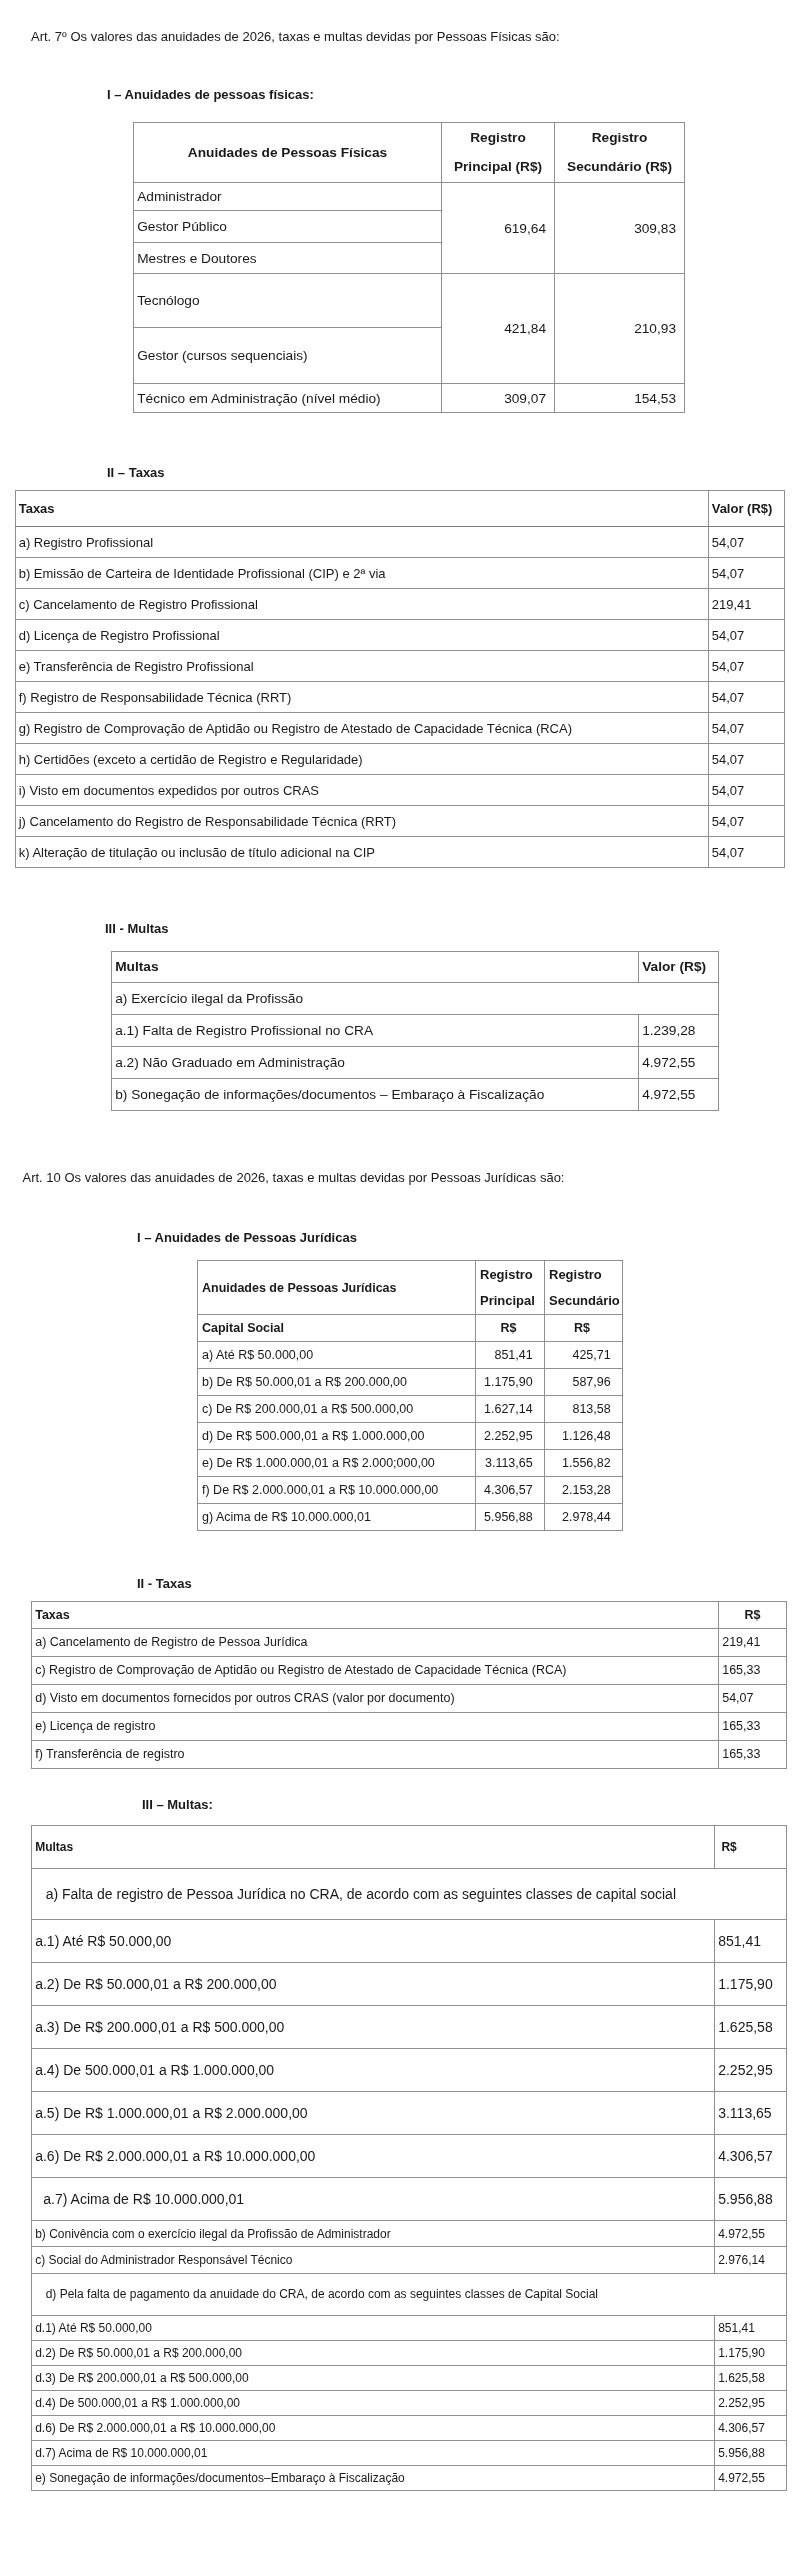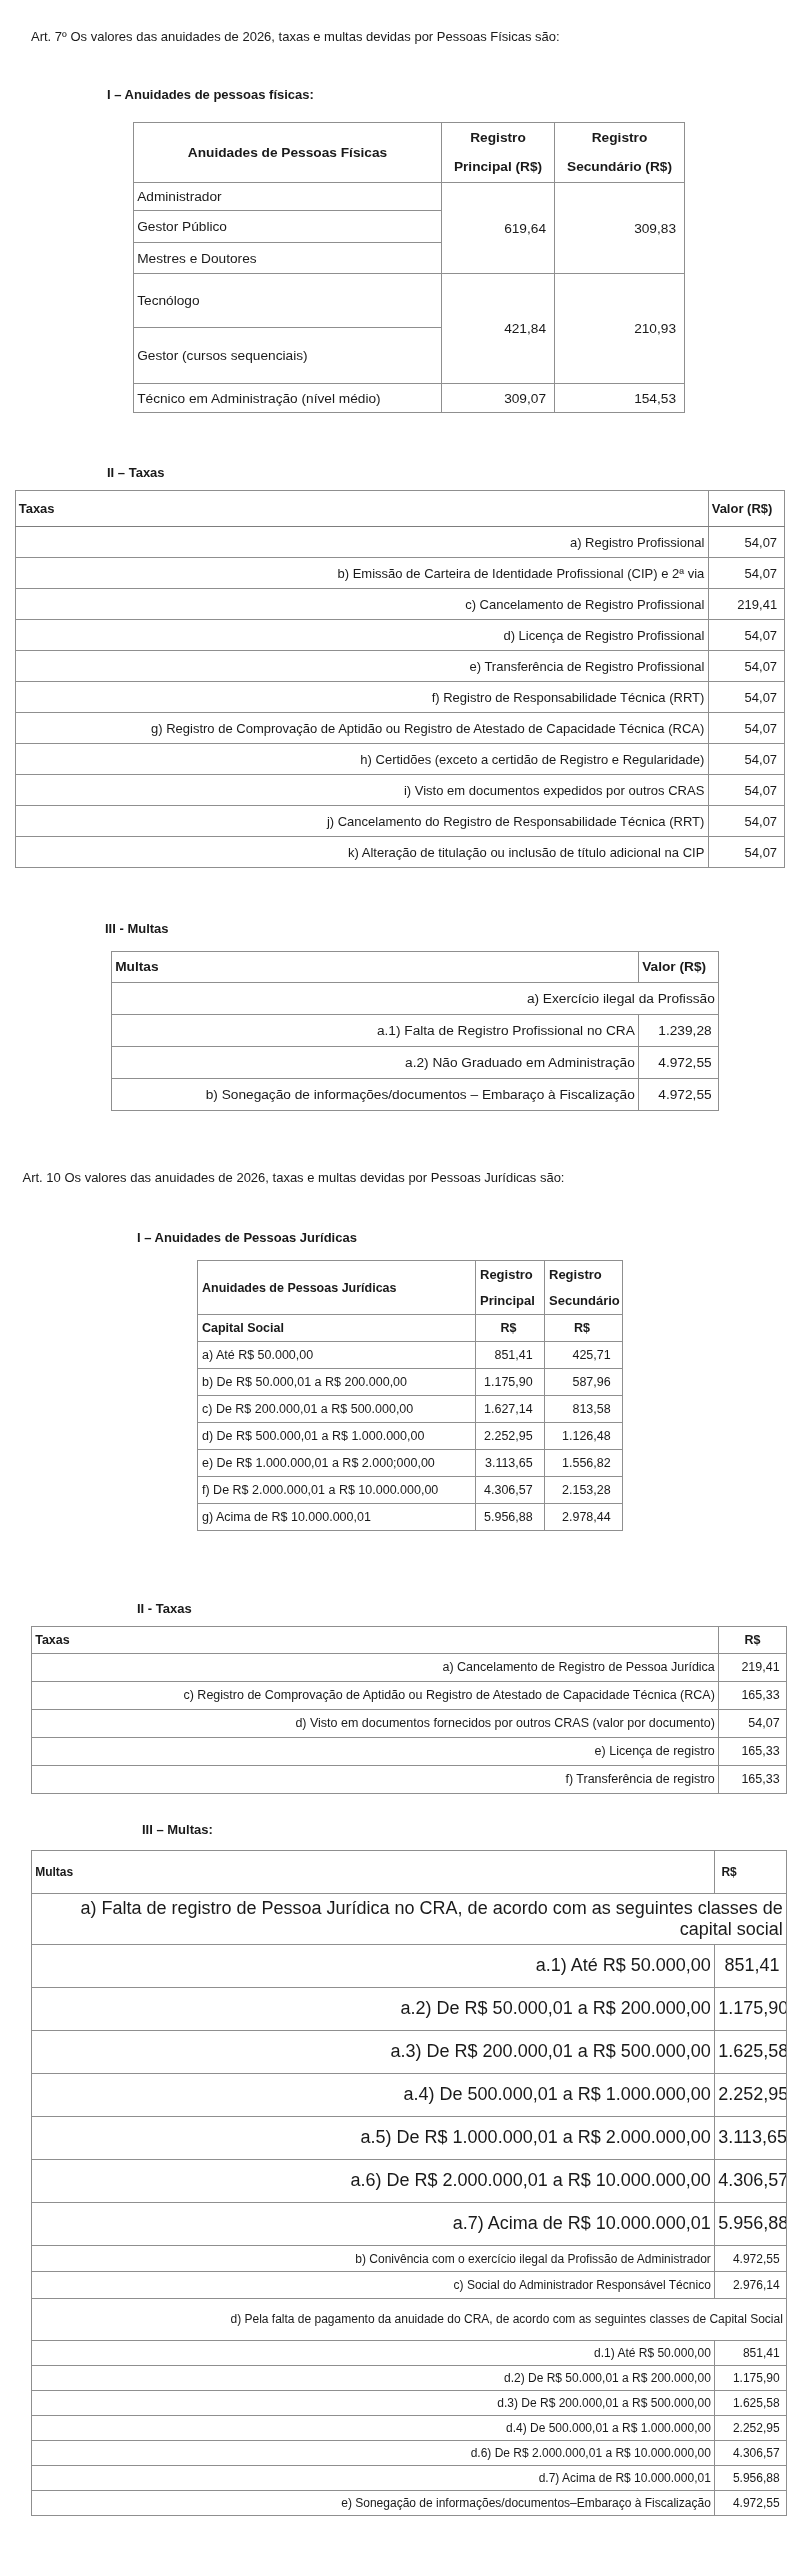--- a/index.html
+++ b/index.html
@@ -16,39 +16,39 @@
   #art7       {margin:29px 0 0 31px;}
   #hd-pf-anu  {margin:42px 0 0 107px;}
   #t-pf-anu   {margin:19.3px 0 0 133px;}
   #hd-pf-tax  {margin:52px 16px 0 107px;}
   #t-pf-tax   {margin:8.8px 0 0 14.5px;}
   #hd-pf-mul  {margin:53px 0 0 105px;}
   #t-pf-mul   {margin:13.7px 0 0 111px;}
   #art10      {margin:59px 0 0 22.5px;}
   #hd-pj-anu  {margin:44px 0 0 137px;}
   #t-pj-anu   {margin:14.5px 0 0 197px;}
-  #hd-pj-tax  {margin:70px 0 0 137px;}
+  #hd-pj-tax  {margin:45px 0 0 137px;}
   #t-pj-tax   {margin:9.7px 0 0 31px;}
   #hd-pj-mul  {margin:28px 0 0 142px;}
   #t-pj-mul   {margin:12px 0 0 31px;}
 
   
   #t-pf-anu{width:552px;font-size:13.7px;}
   #t-pf-anu th{text-align:center;}
   #t-pf-anu .two-line{line-height:2.1;}
   #t-pf-anu td.lbl{text-align:left;}
   #t-pf-anu td.val{text-align:right;padding-right:8px;}
   #t-pf-anu tr.h75{height:60px}  #t-pf-anu tr.h35{height:28px}
   #t-pf-anu tr.h40{height:32px}  #t-pf-anu tr.h38{height:31px}
   #t-pf-anu tr.h67{height:54px}  #t-pf-anu tr.h70{height:56px}
   #t-pf-anu tr.h36{height:29px}
 
   
-  .t2 td.lbl{text-align:right;margin-left:39px;}
-  .t2 td.val{text-align:right;padding-right:6.4px;}
+  .t2 td.lbl{text-align:left;margin-left:39px;}
+  .t2 td.val{padding-right:6.4px;}
 
   #t-pf-tax{width:770px;font-size:13px;}
   #t-pf-tax thead tr{height:36px;}
   #t-pf-tax thead th{border-bottom:1.6px solid #7d7d7d;}
   #t-pf-tax tbody tr{height:31px;}
 
   #t-pf-mul{width:607px;font-size:13.7px;}
   #t-pf-mul thead tr{height:31px;}
   #t-pf-mul tbody tr{height:32px;}
 
@@ -65,21 +65,21 @@
 
   #t-pj-tax{width:755px;font-size:12.5px;}
   #t-pj-tax thead tr{height:26.5px;}
   #t-pj-tax thead th.val-h{text-align:center;}
   #t-pj-tax tbody tr{height:28px;}
 
   #t-pj-mul{width:755px;font-size:12px;}
   #t-pj-mul thead tr{height:43px;}
   #t-pj-mul thead th.val-h{padding-left:6.4px;}
   #t-pj-mul tbody tr{height:25px;}
-  #t-pj-mul tbody tr:nth-of-type(-n+8){height:43px;font-size:18px;}
+  #t-pj-mul tbody tr:nth-of-type(-n+8){height:43px;font-size:14px;}
   #t-pj-mul tbody tr:nth-of-type(1){height:51px;}
   #t-pj-mul tbody tr:nth-of-type(9),
   #t-pj-mul tbody tr:nth-of-type(10),
   #t-pj-mul tbody tr:nth-of-type(19){height:26.5px;}
   #t-pj-mul tbody tr:nth-of-type(11){height:42px;}
   #t-pj-mul tbody tr:nth-of-type(1) td.lbl,
   #t-pj-mul tbody tr:nth-of-type(11) td.lbl{padding-left:13.7px;}
   #t-pj-mul tbody tr:nth-of-type(8) td.lbl{padding-left:11.3px;}
 </style>
 </head>

